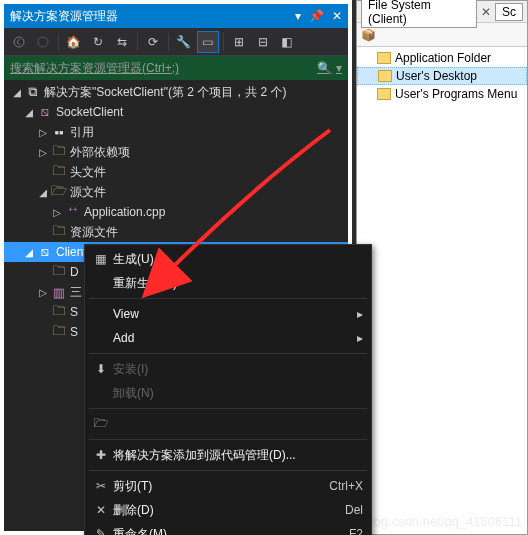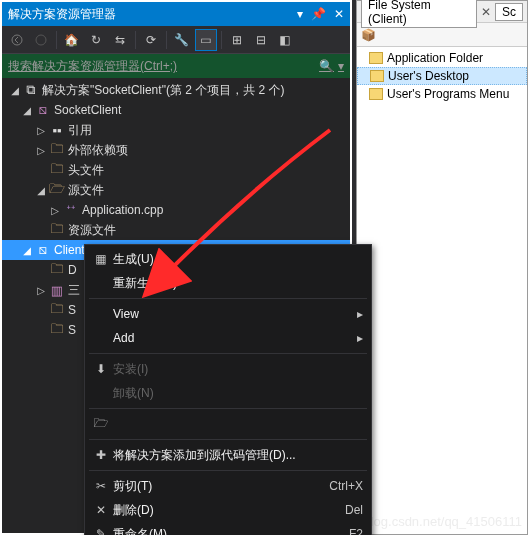--- a/index.html
+++ b/index.html
@@ -1,19 +1,19 @@
 <!DOCTYPE html>
 <html><head>
 <meta charset="utf-8">
 <style>
 * { margin: 0; padding: 0; box-sizing: border-box; font-family: "Microsoft YaHei", "Segoe UI", sans-serif; font-size: 12px; }
 body { background: #2d2d30; color: #f1f1f1; width: 528px; height: 535px; overflow: hidden; position: relative; }
 
 
-.left-panel { position: absolute; left: 0; top: 0; width: 352px; height: 535px; background: #252526; border: 2px solid #ffffff; }
+.left-panel { position: absolute; left: 0; top: 0; width: 352px; height: 535px; background: #252526; border: 4px solid #ffffff; }
 .panel-header { height: 24px; background: #007acc; color: #fff; display: flex; align-items: center; padding: 0 6px; justify-content: space-between; }
 .panel-header .title { font-size: 12px; }
 .panel-header .controls { display: flex; gap: 8px; }
 .panel-header .controls span { cursor: pointer; }
 
 .toolbar { height: 28px; background: #2d2d30; display: flex; align-items: center; padding: 0 4px; gap: 2px; border-bottom: 1px solid #3f3f46; }
 .tbtn { width: 22px; height: 22px; display: flex; align-items: center; justify-content: center; cursor: pointer; color: #c5c5c5; }
 .tsep { width: 1px; height: 18px; background: #3f3f46; margin: 0 2px; }
 .tbtn.active { background: #3e3e42; border: 1px solid #007acc; }
 
@@ -30,21 +30,21 @@
 .ticon { width: 18px; display: inline-flex; justify-content: center; font-size: 13px; }
 .tlabel { padding-left: 2px; }
 
 
 .right-panel { position: absolute; left: 356px; top: 0; width: 172px; height: 535px; background: #fff; color: #000; border: 1px solid #9a9a9a; }
 .right-header { height: 22px; background: #eee; border-bottom: 1px solid #ccc; display: flex; align-items: center; padding: 0 4px; gap: 4px; }
 .right-tab { background: #fff; border: 1px solid #999; padding: 1px 6px; font-size: 11px; display: flex; align-items: center; gap: 3px; }
 .rtoolbar { height: 24px; background: #f6f6f6; border-bottom: 1px solid #ccc; display: flex; align-items: center; padding: 0 4px; gap: 4px; }
 .rtitle { font-size: 12px; color: #000; }
 .rtree { padding: 2px 0; }
-.rrow { display: flex; align-items: center; height: 18px; padding-left: 12px; gap: 4px; }
+.rrow { display: flex; align-items: center; height: 18px; padding-left: 20px; gap: 4px; }
 .rrow.sel { background: #cce8ff; border: 1px dotted #7ab7e8; }
 .folder-ico { width: 14px; height: 12px; background: #f7d774; border: 1px solid #c9a43b; display: inline-block; }
 
 
 .ctx-menu { position: absolute; left: 84px; top: 244px; width: 288px; background: #1b1b1c; border: 1px solid #333337; box-shadow: 2px 2px 6px rgba(0,0,0,0.5); padding: 2px 0; z-index: 100; }
 .ctx-row { display: flex; align-items: center; height: 24px; padding: 0 8px 0 4px; color: #f1f1f1; cursor: default; }
 .ctx-row.disabled { color: #656565; }
 .ctx-ico { width: 24px; display: inline-flex; justify-content: center; color: #c5c5c5; }
 .ctx-label { flex: 1; }
 .ctx-short { color: #c5c5c5; margin-left: 2px; }

